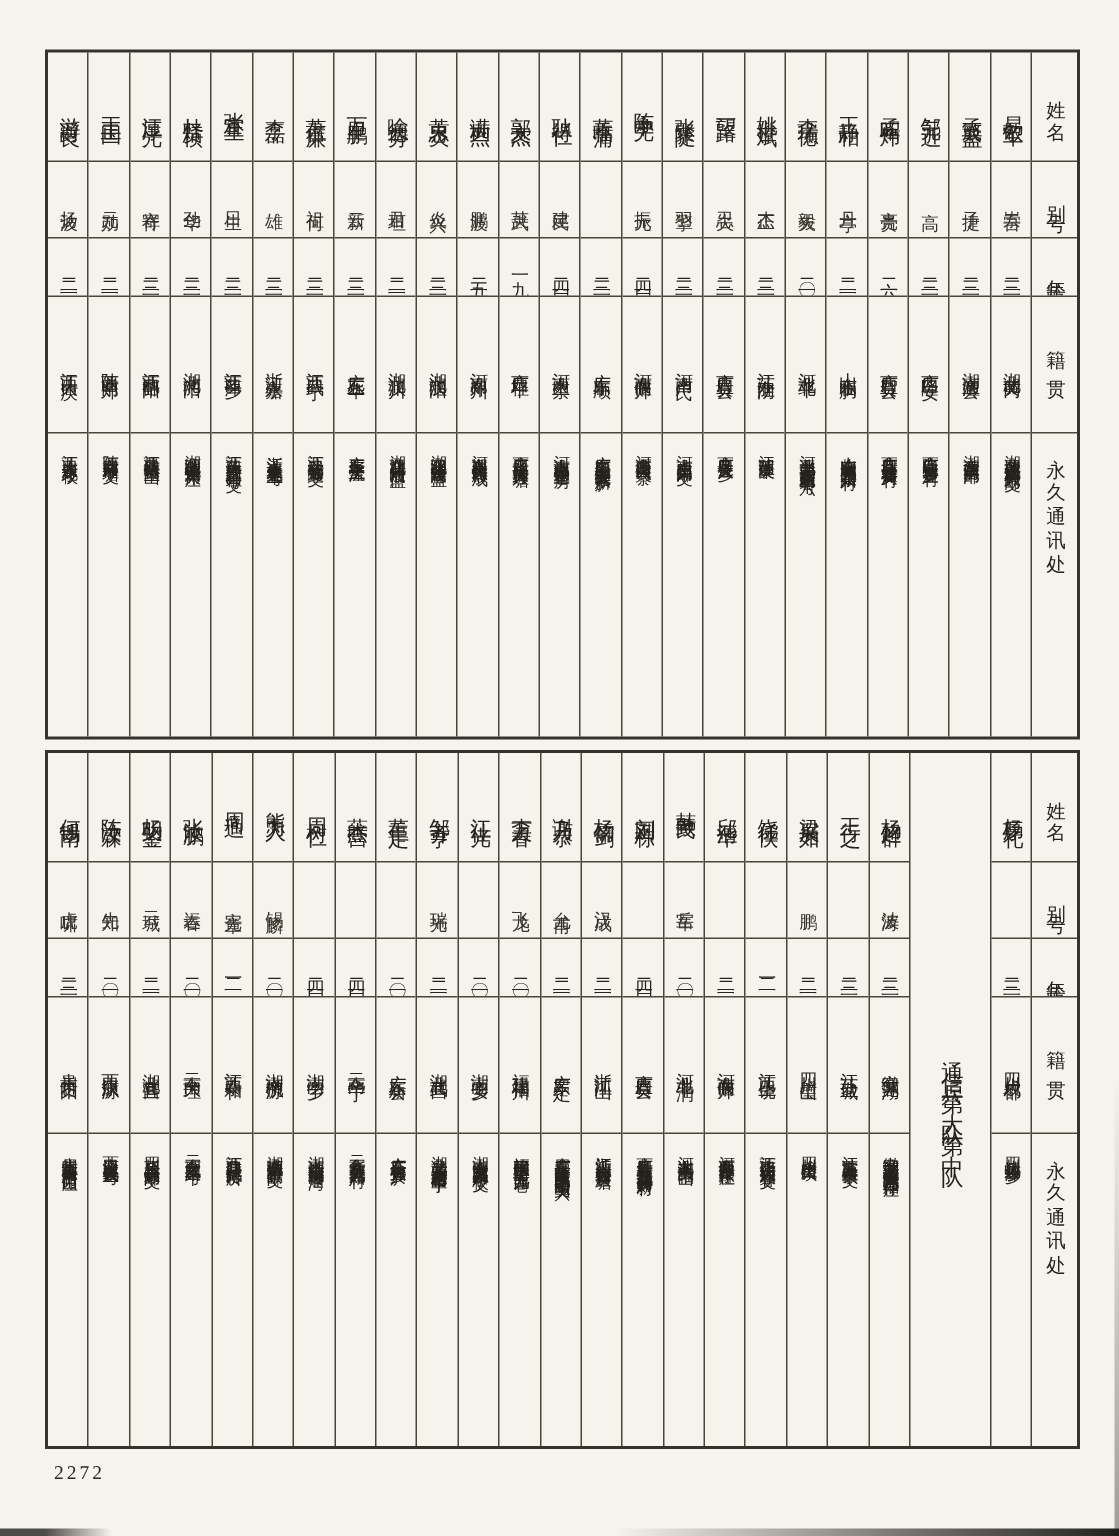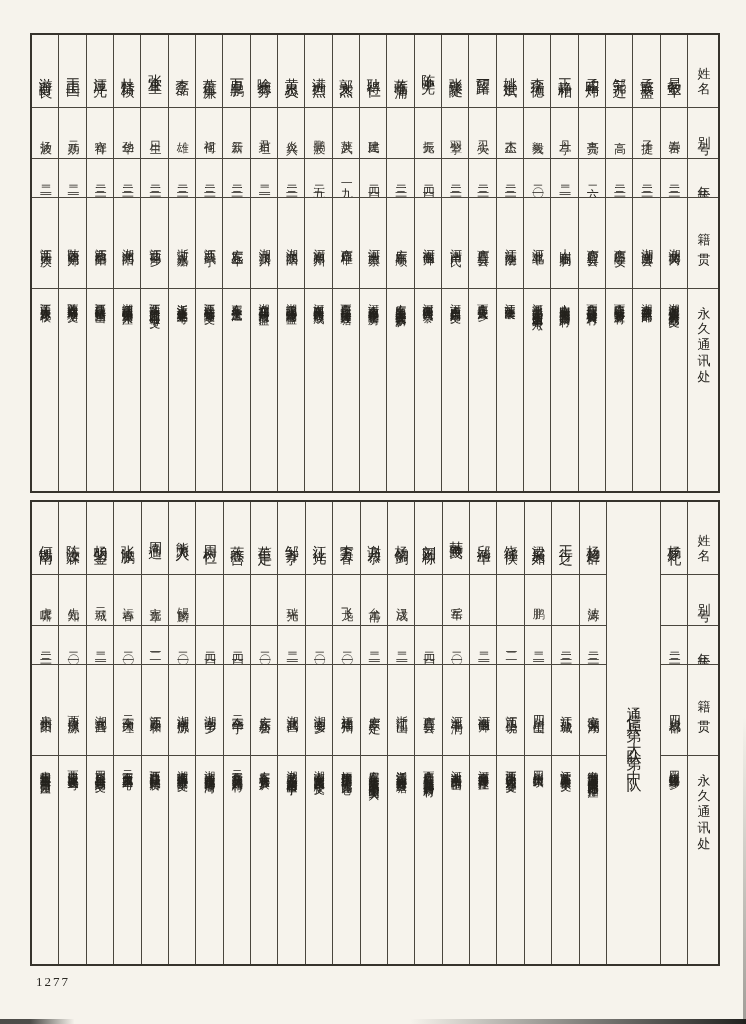--- a/index.html
+++ b/index.html
@@ -893,17 +893,17 @@
       </div>
       <div class="cell c-native">
         <span class="vt h-native">籍贯</span>
       </div>
       <div class="cell c-addr">
         <span class="vt h-addr">永久通讯处</span>
       </div>
     </div>
   </div>
 
-  <div class="page-number">1277</div>
+  <div class="page-number">2272</div>
 
   <div class="scan-edge-bottom"></div>
   <div class="scan-edge-right"></div>
 </div>
 
 </body></html>

